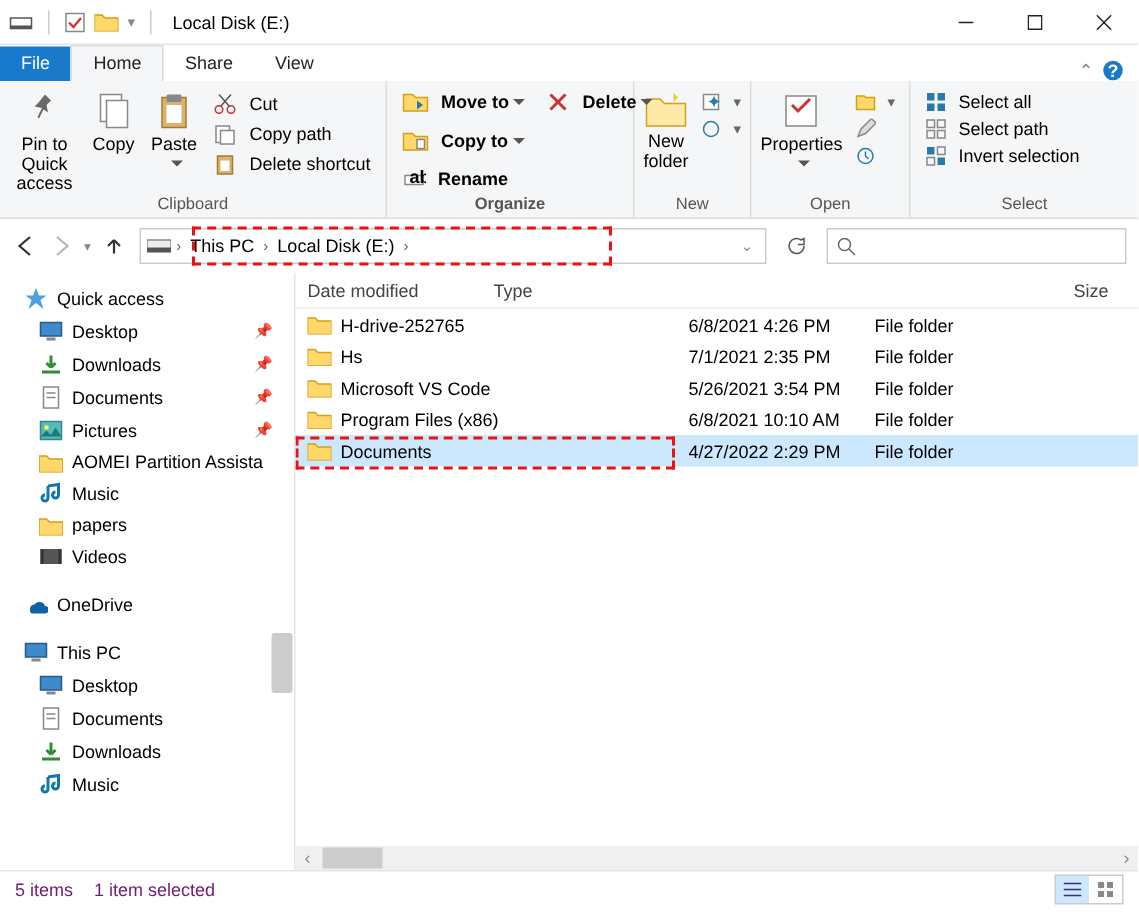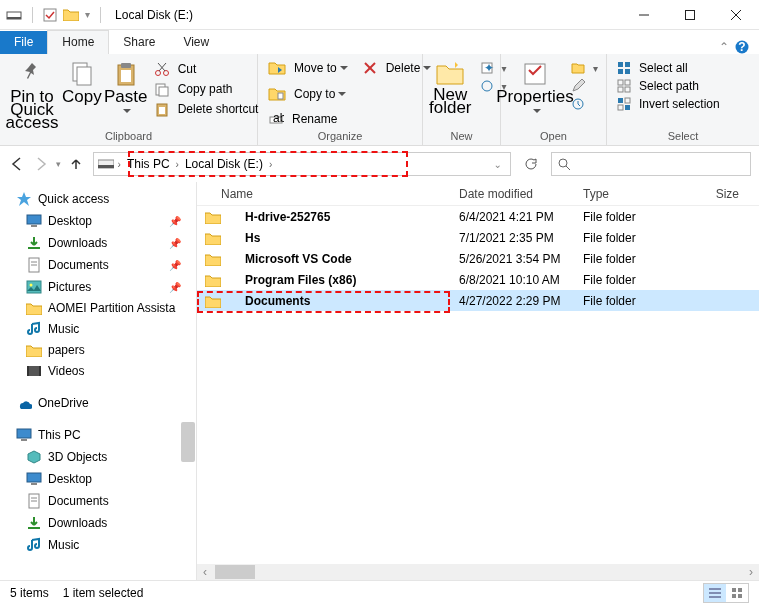--- a/index.html
+++ b/index.html
@@ -18,21 +18,21 @@
 .tab.file { background: #1979ca; color: #fff; }
 .tab.active { background: #f5f6f7; border: 1px solid #ddd; border-bottom: none;}
 .tabs .spacer { flex: 1; }
 .tabs .help { padding: 0 10px; display:flex; align-items:center; gap:6px;}
 
 .ribbon { height: 92px; background: #f5f6f7; border-bottom: 1px solid #ddd; display: flex; }
 .group { border-right: 1px solid #ddd; display: flex; flex-direction: column; }
 .group-body { flex: 1; display: flex; align-items: flex-start; padding: 4px 6px 0; gap: 4px;}
 .group-label { text-align: center; font-size: 11px; color: #555; padding: 1px 0 3px; }
 .big-btn { display: flex; flex-direction: column; align-items: center; justify-content: flex-start; width: 52px; text-align:center; padding-top:2px; gap:2px; cursor:default;}
-.big-btn .lbl { line-height: 13px; font-size: 17px;}
+.big-btn .lbl { line-height: 13px; font-size: 12px;}
 .stack { display: flex; flex-direction: column; gap: 2px; padding-top:2px;}
 .small-btn { display: flex; align-items: center; gap: 8px; padding: 1px 4px; cursor:default; white-space:nowrap;}
 svg { display:block; }
 
 .nav-row { height: 36px; display: flex; align-items: center; padding: 0 8px; gap: 8px; }
 .nav-arrows { display:flex; gap:6px; align-items:center;}
 .addr-bar { flex: 1; height: 24px; border: 1px solid #ccc; display: flex; align-items: center; padding: 0 4px; gap:2px; position:relative;}
 .crumb { padding: 2px 2px; display:flex; align-items:center; gap:2px; cursor:default;}
 .crumb-sep { color:#666; font-size:10px; padding:0 2px;}
 .addr-red { position:absolute; border:2px dashed #e11; pointer-events:none; left:34px; top:-2px; width:280px; height:26px;}
@@ -49,27 +49,27 @@
 .side-scroll-thumb { position:absolute; right:1px; top:240px; width:14px; height:40px; background:#ccc; border-radius:2px;}
 
 .content { flex: 1; position:relative; overflow:hidden;}
 .cols-header { display: flex; border-bottom: 1px solid #eee; height: 24px; align-items:center; color:#444;}
 .col { padding: 0 8px; }
 .col.name { width: 254px; }
 .col.date { width: 124px; }
 .col.type { width: 112px; }
 .col.size { flex:1; text-align:right; padding-right:20px;}
 .row { display:flex; align-items:center; height:21px; }
-.row .col.name { display:flex; align-items:flex-end; gap:24px;font-weight:bold;}
+.row .col.name { display:flex; align-items:flex-start; gap:6px;}
 .row.selected { background:#cce8ff; }
 .file-highlight-red { position:absolute; border:2px dashed #e11; pointer-events:none; left:0px; top:109px; width:253px; height:22px;}
 .hscroll { position:absolute; bottom:0; left:0; right:0; height:16px; background:#f0f0f0; display:flex; align-items:center;}
 .hscroll .thumb { width:40px; height:14px; background:#ccc; margin-left:2px;}
 
-.status-bar { height: 24px; border-top:1px solid #e5e5e5; display:flex; align-items:center; padding:0 10px; gap:14px; font-size:12px; color:#000000;}
+.status-bar { height: 24px; border-top:1px solid #e5e5e5; display:flex; align-items:center; padding:0 10px; gap:14px; font-size:12px; color:#701a75;}
 .status-bar .spacer { flex:1;}
 .view-toggle { display:flex; border:1px solid #ccc;}
 .view-toggle div { width:22px; height:18px; display:flex; align-items:center; justify-content:center;}
 .view-toggle div.active { background:#cce8ff;}
 
 .folder-ico { width:16px; height:13px;}
 .chev::after{content:"";display:inline-block;border:4px solid transparent;border-top-color:#555;margin-left:3px;transform:translateY(2px);}
 </style>
 </head>
 <body>
@@ -183,21 +183,21 @@
               <rect x="3" y="3" width="10" height="12" fill="#d9b36c" stroke="#a47b2e"></rect>
               <rect x="5" y="6" width="6" height="7" fill="#fff"></rect>
             </svg>
             <span>Delete shortcut</span>
           </div>
       </div>
     </div>
     <div class="group-label">Clipboard</div>
   </div>
 
-  <div class="group" style="width:165px;">
+  <div class="group" style="width:165px;font-weight:bold;">
     <div class="group-body" style="flex-direction:column;gap:0;">
       <div style="display:flex;gap:6px;">
         <div class="small-btn">
             <svg width="18" height="18">
               <path d="M1 4h6l2 2h8v9H1z" fill="#ffd76a" stroke="#d4a017"></path>
               <path d="M10 8l4 3-4 3z" fill="#2a7ab0"></path>
             </svg>
             <span class="chev">Move to</span>
           </div>
         <div class="small-btn">
@@ -456,26 +456,20 @@
     <div class="side-item top">
         <svg width="16" height="16">
           <rect x="1" y="2" width="14" height="9" fill="#3d8bcd" stroke="#265a87"></rect>
           <rect x="5" y="12" width="6" height="2" fill="#888"></rect>
         </svg>
         <span>This PC</span>
       </div>
     <div id="pc-items">
         <div class="side-item">
           <svg width="16" height="16">
-            <path d="M8 2l6 3v6l-6 3-6-3V5z" fill="#5bb" stroke="#388"></path>
-          </svg>
-          <span>3D Objects</span>
-        </div>
-        <div class="side-item">
-          <svg width="16" height="16">
             <rect x="1" y="2" width="14" height="9" fill="#3d8bcd" stroke="#265a87"></rect>
             <rect x="5" y="12" width="6" height="2" fill="#888"></rect>
           </svg>
           <span>Desktop</span>
         </div>
         <div class="side-item">
           <svg width="16" height="16">
             <rect x="3" y="1" width="10" height="14" fill="#fff" stroke="#888"></rect>
             <line x1="5" y1="5" x2="11" y2="5" stroke="#888"></line>
             <line x1="5" y1="8" x2="11" y2="8" stroke="#888"></line>
@@ -495,34 +489,33 @@
             <path d="M6 3l7-1v7a2 2 0 11-2-2" fill="none" stroke="#17a" stroke-width="2"></path>
           </svg>
           <span>Music</span>
         </div>
       </div>
     <div class="side-scroll-thumb"></div>
   </div>
 
   <div class="content">
     <div class="cols-header">
-      <div class="col name" style="padding-left:24px">Name</div>
       <div class="col date">Date modified</div>
       <div class="col type">Type</div>
       <div class="col size">Size</div>
     </div>
     <div id="rows">
         <div class="row">
           <div class="col name">
             <svg class="folder-ico" viewBox="0 0 16 13">
               <path d="M0 2h5l2 2h9v9H0z" fill="#ffd76a" stroke="#d4a017"></path>
             </svg>
             <span>H-drive-252765</span>
           </div>
-          <div class="col date">6/4/2021 4:21 PM</div>
+          <div class="col date">6/8/2021 4:26 PM</div>
           <div class="col type">File folder</div>
           <div class="col size"></div>
         </div>
         <div class="row">
           <div class="col name">
             <svg class="folder-ico" viewBox="0 0 16 13">
               <path d="M0 2h5l2 2h9v9H0z" fill="#ffd76a" stroke="#d4a017"></path>
             </svg>
             <span>Hs</span>
           </div>

